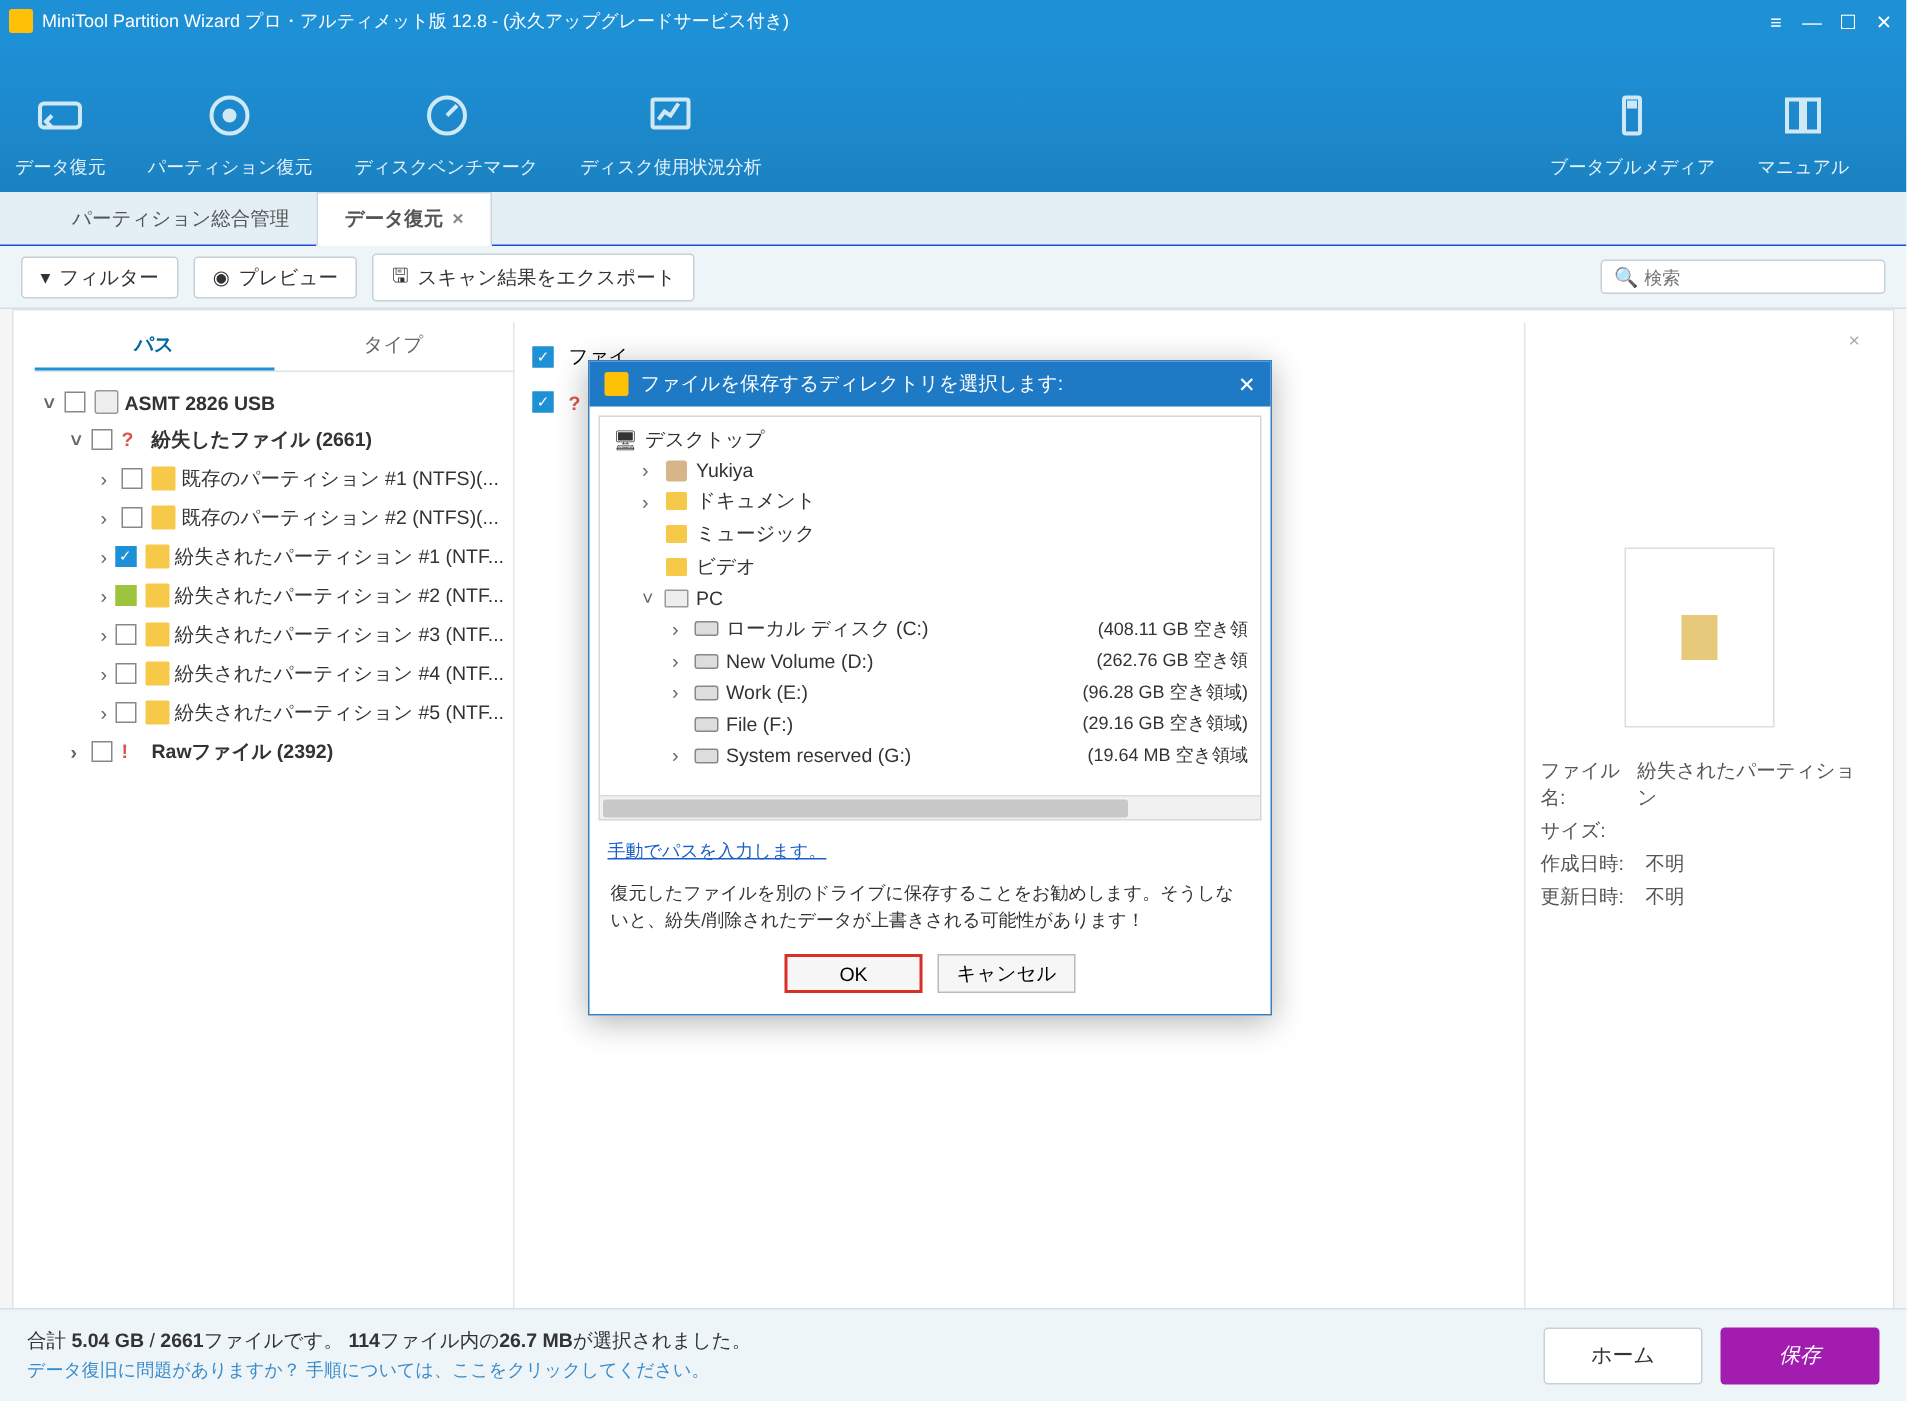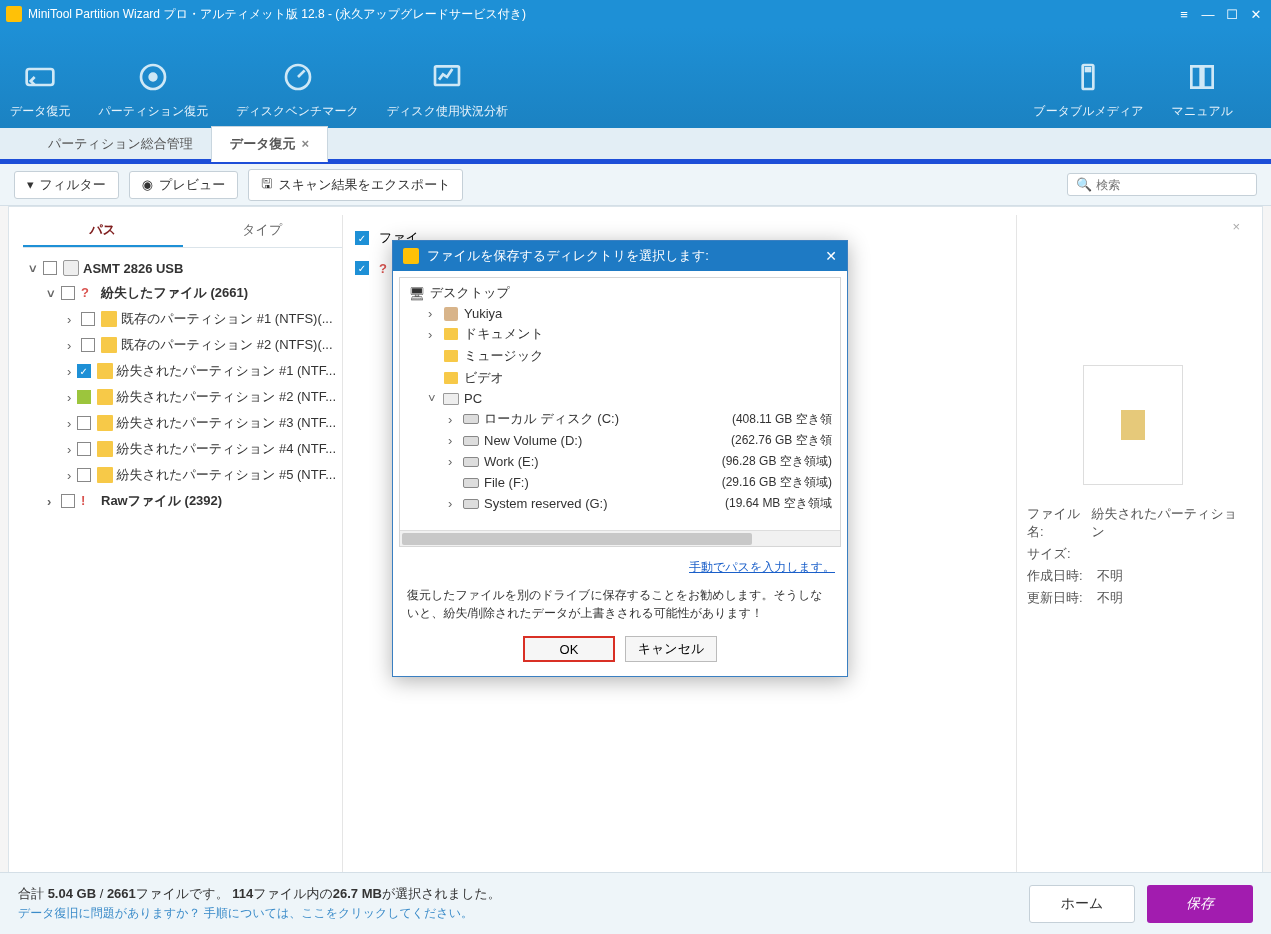--- a/index.html
+++ b/index.html
@@ -14,38 +14,38 @@
 
 
 .ribbon { height:100px; background:linear-gradient(#1e90d6,#1b82c2); display:flex; align-items:flex-end; padding:0 10px 8px; color:#e6f2fa; }
 .ribbon .group { display:flex; flex-direction:column; align-items:center; margin-right:28px; cursor:pointer; }
 .ribbon .group .ico { width:36px; height:36px; margin-bottom:8px; display:flex; align-items:center; justify-content:center; }
 .ribbon .group .ico svg { width:32px; height:32px; fill:#cfe8f6; stroke:#cfe8f6; }
 .ribbon .group span { font-size:12px; color:#e6f2fa; }
 .ribbon .spacer { flex:1; }
 
 
-.tabrow { height:36px; background:#e3eef5; display:flex; align-items:center; padding-left:30px; border-bottom:5px solid #1d4ed8; }
+.tabrow { height:36px; background:#e3eef5; display:flex; align-items:center; padding-left:30px; border-bottom:1px solid #1d4ed8; }
 .tab { padding:8px 18px; font-size:13px; color:#555; cursor:pointer; }
 .tab.active { background:#fff; border:1px solid #c9d6df; border-bottom:1px solid #fff; margin-bottom:-1px; font-weight:bold; }
 .tab .close { margin-left:6px; color:#888; }
 
 
 .actionbar { height:42px; background:#eef5f9; display:flex; align-items:center; padding:0 14px; gap:10px; border-bottom:1px solid #d4dfe7; }
 .actionbar .btn { background:#fff; border:1px solid #c5d0d8; border-radius:3px; padding:4px 12px; display:flex; align-items:center; gap:6px; cursor:pointer; font-size:13px; color:#333; }
 .actionbar .searchwrap { margin-left:auto; display:flex; align-items:center; background:#fff; border:1px solid #c5d0d8; border-radius:3px; padding:3px 8px; width:190px; }
 .actionbar .searchwrap input { border:none; outline:none; width:100%; font-size:12px; color:#888; }
 .actionbar .searchwrap .sico { color:#aaa; margin-right:4px; }
 
 
 .mainbody { display:flex; padding:8px 14px 0; height:680px; background:#fff; border:1px solid #dbe4ea; margin:0 8px; }
 .leftpanel { width:320px; border-right:1px solid #e5e5e5; overflow:auto; }
 .tabs2 { display:flex; border-bottom:1px solid #dbe4ea; }
 .tabs2 .t { flex:1; text-align:center; padding:6px 0; color:#666; cursor:pointer; }
-.tabs2 .t.active { color:#7f1d1d; border-bottom:2px solid #1e90d6; font-weight:bold; }
+.tabs2 .t.active { color:#0369a1; border-bottom:2px solid #1e90d6; font-weight:bold; }
 .tree { padding:8px 4px; }
 .node { display:flex; align-items:center; padding:4px 2px; font-size:13px; color:#333; white-space:nowrap; cursor:pointer; }
 .node .chk { width:14px; height:14px; border:1px solid #888; margin-right:6px; flex-shrink:0; display:flex; align-items:center; justify-content:center; font-size:10px; }
 .node .chk.on { background:#1e90d6; border-color:#1e90d6; color:#fff; }
 .node .chk.part { background:#9cc53d; border-color:#9cc53d; }
 .node .exp { width:12px; color:#666; margin-right:2px; cursor:pointer; }
 .node .ic { width:16px; height:16px; margin-right:4px; flex-shrink:0; }
 .node.bold { font-weight:bold; }
 .ind1 { padding-left:20px; } .ind2 { padding-left:40px; }
 .fold { display:inline-block; width:14px; height:12px; background:#f7c948; border-radius:1px; }
@@ -78,21 +78,21 @@
 .dlg-title .ico { width:16px; height:16px; background:#ffc107; border-radius:2px; margin-right:8px; }
 .dlg-title .x { margin-left:auto; cursor:pointer; font-size:14px; }
 .dlg-tree { margin:6px; border:1px solid #d6d6d6; height:270px; overflow:hidden; position:relative; }
 .dlg-tree .inner { padding:4px; }
 .dnode { display:flex; align-items:center; padding:2px 0; font-size:13px; color:#333; cursor:pointer; }
 .dnode .exp { width:14px; color:#666; }
 .dnode .ic2 { width:18px; height:14px; margin-right:4px; display:flex; align-items:center; justify-content:center; }
 .dnode .free { margin-left:auto; color:#333; font-size:12px; padding-right:4px; white-space:nowrap; }
 .dlg-scroll { position:absolute; left:0; right:0; bottom:0; height:16px; background:#f1f1f1; border-top:1px solid #ddd; }
 .dlg-scroll .thumb2 { position:absolute; left:2px; top:2px; width:350px; height:12px; background:#c8c8c8; border-radius:2px; }
-.dlg-link { text-align:right; padding:6px 12px; }
+.dlg-link { text-align:left; padding:6px 12px; }
 .dlg-link a { color:#1a5fc9; text-decoration:underline; font-size:12px; cursor:pointer; }
 .dlg-msg { padding:4px 14px; font-size:12px; color:#333; line-height:1.5; }
 .dlg-btns { display:flex; justify-content:center; gap:10px; padding:10px 0 14px; }
 .dlg-btns .b { width:92px; height:26px; border:1px solid #bbb; background:#f6f6f6; display:flex; align-items:center; justify-content:center; cursor:pointer; font-size:13px; }
 .dlg-btns .b.ok { border:2px solid #d93025; }
 .d0{padding-left:4px}.d1{padding-left:24px}.d2{padding-left:44px}
 .pcic{width:16px;height:12px;background:#eee;border:1px solid #999;border-radius:1px}
 .hdic{width:16px;height:10px;background:#ddd;border:1px solid #888;border-radius:2px}
 .usric{width:14px;height:14px;background:#d8b48a;border-radius:2px}
 </style>

